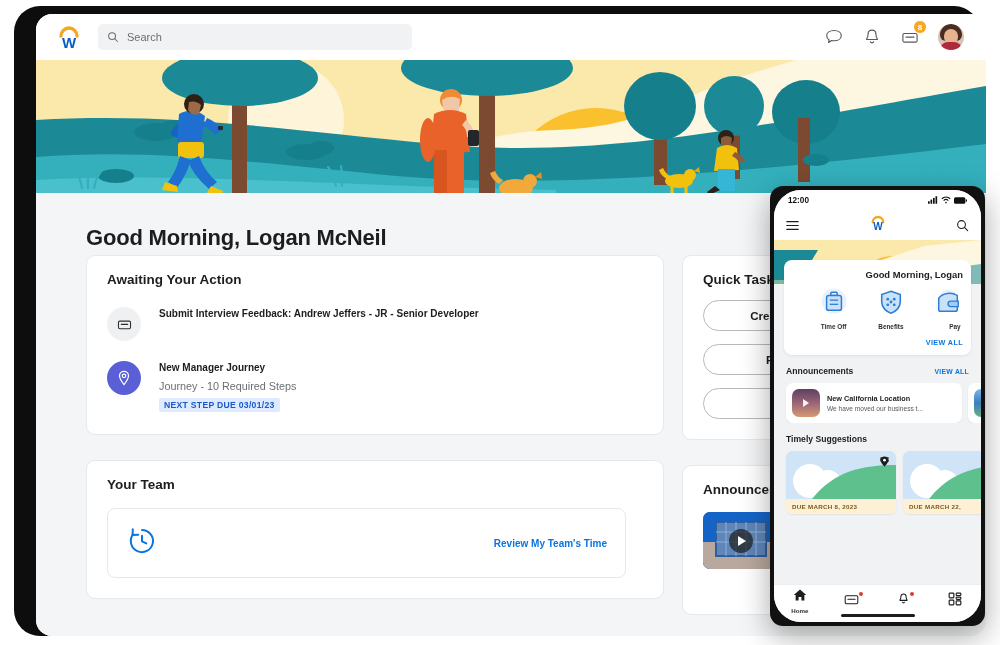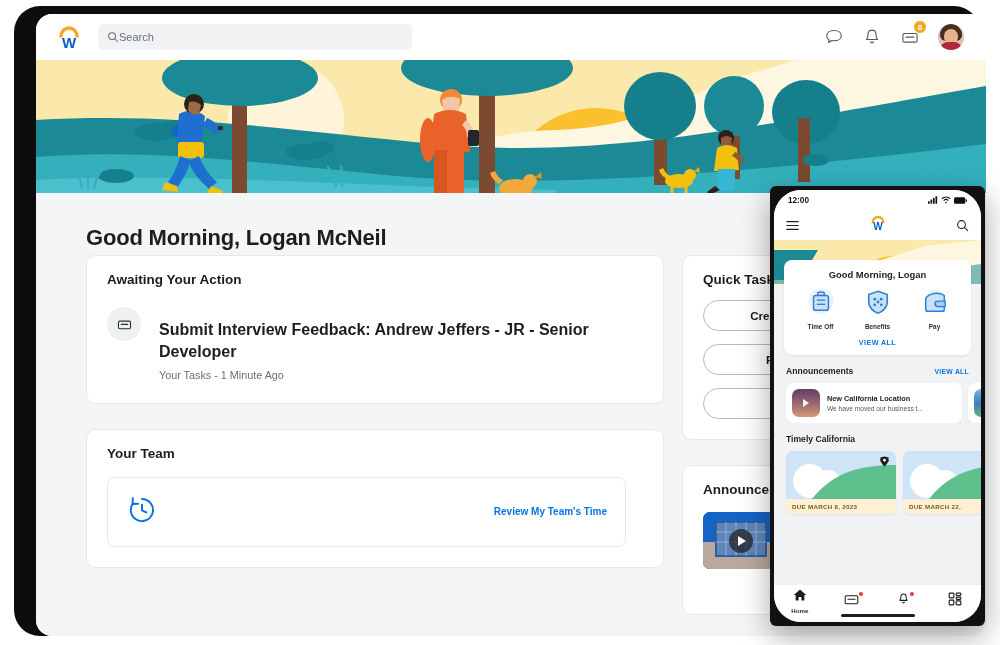--- a/index.html
+++ b/index.html
@@ -23,21 +23,21 @@
 
   
   .topbar{
     position:absolute; left:0; top:0; width:950px; height:46px;
     background:#fff; display:flex; align-items:center; padding:0 18px;
   }
   .wd-logo{ width:30px; height:30px; position:relative; flex:0 0 auto; margin-right:14px; }
   .wd-logo svg{ display:block; }
   .search-box{
     width:314px; height:26px; background:#f1f2f3; border-radius:5px;
-    display:flex; align-items:center; padding:0 9px; gap:0;
+    display:flex; align-items:center; padding:0 9px; gap:8px;
   }
   .search-box .ph{ font-size:11px; color:#6a6f73; }
   .topbar-right{ margin-left:auto; display:flex; align-items:center; gap:18px; padding-right:4px; }
   .ic{ width:20px; height:20px; position:relative; }
   .badge{
     position:absolute; right:-7px; top:-7px; min-width:14px; height:14px;
     background:#f5a623; color:#fff; border-radius:50%;
     font-size:8px; font-weight:bold; display:flex; align-items:center; justify-content:center;
     border:1.5px solid #fff;
   }
@@ -65,21 +65,21 @@
   .col-right{ position:absolute; left:646px; top:62px; width:264px; }
 
   .card-title{ font-size:13.5px; font-weight:bold; color:#1c1d1f; }
 
   
   #awaiting-card{ padding:16px 16px 22px 20px; }
   .action-item{ display:flex; gap:18px; align-items:flex-start; margin-top:20px; }
   .act-ico{ width:34px; height:34px; border-radius:50%; flex:0 0 auto; display:flex; align-items:center; justify-content:center;}
   .act-ico.grey{ background:#eef0f1; }
   .act-ico.purple{ background:#5b5fd6; }
-  .act-title{ font-size:16px; font-weight:bold; color:#1c1d1f; line-height:1.4;margin-top:12px; }
+  .act-title{ font-size:10px; font-weight:bold; color:#1c1d1f; line-height:1.4; }
   .act-sub{ font-size:10.8px; color:#6a6f73; margin-top:5px; }
   .pill-due{
     display:inline-block; margin-top:6px; background:#ddeaff; color:#1a57c8;
     font-size:8.6px; font-weight:bold; letter-spacing:.3px; padding:2px 5px; border-radius:2px;
   }
 
   
   #team-card{ margin-top:25px; padding:16px 37px 20px 20px; }
   .team-inner{ border:1px solid #e6e8ea; border-radius:8px; margin-top:16px; padding:16px 18px; display:flex; align-items:center; gap:18px;}
   .team-txt{ flex:1 1 auto; }
@@ -105,40 +105,40 @@
     display:flex; align-items:center; justify-content:center;
   }
   .play:after{ content:""; border-left:8px solid #fff; border-top:5px solid transparent; border-bottom:5px solid transparent; margin-left:2px;}
   .ann-txt{ flex:1 1 auto; min-width:0; }
   .ann-title{ font-size:11.4px; font-weight:bold; color:#1c1d1f; line-height:1.45; }
   .ann-body{ font-size:11px; color:#44484c; line-height:1.5; margin-top:3px;}
 
   
   .phone{
     position:absolute; left:770px; top:186px; width:215px; height:440px;
-    background:#111; border-radius:6px; padding:4px;
+    background:#111; border-radius:13px; padding:4px;
     box-shadow:0 10px 30px rgba(0,0,0,.35);
   }
   .phone-screen{
     width:100%; height:100%; background:#f1f2f4; border-radius:27px; overflow:hidden; position:relative;
   }
   .status-bar{
     height:20px; background:#fff; display:flex; align-items:center; padding:0 14px; font-size:8.2px; font-weight:bold; color:#111;
   }
   .status-right{ margin-left:auto; display:flex; align-items:center; gap:3px; }
   .phone-nav{
     height:30px; background:#fff; display:flex; align-items:center; padding:0 12px;
   }
   .phone-nav .mid{ margin:0 auto; }
   .phone-hero{ height:44px; position:relative; overflow:hidden; background:#fbe9ab; }
   .phone-hero svg{ position:absolute; left:0; top:0; }
 
   .p-card{
     position:relative; margin:-24px 10px 0 10px; background:#fff; border-radius:8px;
-    padding:9px 8px 8px 8px; text-align:center; box-shadow:0 1px 3px rgba(0,0,0,.08);
+    padding:9px 8px 8px 8px; text-align:right; box-shadow:0 1px 3px rgba(0,0,0,.08);
   }
   .p-greet{ font-size:9.4px; font-weight:bold; color:#1c1d1f; }
   .p-tiles{ display:flex; justify-content:space-around; margin-top:8px; }
   .p-tile{ width:52px; }
   .p-tile .lbl{ font-size:6.4px; font-weight:bold; color:#2b2f33; margin-top:3px; }
   .p-viewall{ font-size:7.2px; font-weight:bold; color:#0875e1; letter-spacing:.4px; margin-top:8px; }
 
   .p-sec-head{ display:flex; align-items:baseline; padding:11px 12px 0 12px; }
   .p-sec-title{ font-size:8.6px; font-weight:bold; color:#1c1d1f; }
   .p-sec-link{ margin-left:auto; font-size:6.8px; font-weight:bold; color:#0875e1; letter-spacing:.3px; }
@@ -329,24 +329,36 @@
 
             <div class="action-item">
               <div class="act-ico grey">
                 <svg width="17" height="17" viewBox="0 0 22 22">
                   <rect x="3.2" y="6.6" width="15.6" height="9.8" rx="1.8" fill="none" stroke="#2b2f33" stroke-width="1.4"></rect>
                   <line x1="6.8" y1="10.8" x2="15.2" y2="10.8" stroke="#2b2f33" stroke-width="1.4" stroke-linecap="round"></line>
                 </svg>
               </div>
               <div>
                 <div class="act-title">Submit Interview Feedback: Andrew Jeffers - JR - Senior Developer</div>
-                <div class="act-sub">Your Tasks - 1 Minute Ago</div>
               </div>
             </div>
 
+            <div class="action-item">
+              <div class="act-ico purple">
+                <svg width="18" height="18" viewBox="0 0 24 24">
+                  <path d="M12 3.2c-3.4 0-6 2.6-6 5.9 0 4.3 6 11.7 6 11.7s6-7.4 6-11.7c0-3.3-2.6-5.9-6-5.9z" fill="none" stroke="#fff" stroke-width="1.6"></path>
+                  <circle cx="12" cy="9.1" r="2.4" fill="none" stroke="#fff" stroke-width="1.6"></circle>
+                </svg>
+              </div>
+              <div>
+                <div class="act-title">New Manager Journey</div>
+                <div class="act-sub">Journey - 10 Required Steps</div>
+                <div class="pill-due">NEXT STEP DUE 03/01/23</div>
+              </div>
+            </div>
           </div>
 
           <div class="card" id="team-card">
             <div class="card-title">Your Team</div>
             <div class="team-inner">
               <div>
                 <svg width="32" height="32" viewBox="0 0 34 34">
                   <path d="M17 5.2A11.8 11.8 0 1 1 7.4 10" fill="none" stroke="#0875e1" stroke-width="2.1" stroke-linecap="round"></path>
                   <path d="M7.2 4.6 L7 10.6 L13 10.3" fill="none" stroke="#0875e1" stroke-width="2.1" stroke-linecap="round" stroke-linejoin="round"></path>
                   <path d="M17 11.4 L17 17.4 L21.6 19.6" fill="none" stroke="#0875e1" stroke-width="2.1" stroke-linecap="round" stroke-linejoin="round"></path>
@@ -505,21 +517,21 @@
             <div class="p-ann-t">New California Location</div>
             <div class="p-ann-b">We have moved our business t...</div>
           </div>
         </div>
         <div class="p-ann">
           <div class="p-ann-thumb alt"></div>
         </div>
       </div>
 
       <div class="p-sec-head">
-        <span class="p-sec-title">Timely California</span>
+        <span class="p-sec-title">Timely Suggestions</span>
       </div>
 
       <div class="p-sugg-strip">
         <div class="p-sugg">
           <div class="p-sugg-img">
             <svg width="110" height="48" viewBox="0 0 110 48">
               <rect width="110" height="48" fill="#cfe4f6"></rect>
               <circle cx="24" cy="30" r="17" fill="#fff"></circle>
               <circle cx="42" cy="32" r="13" fill="#fff"></circle>
               <path d="M26 48 C48 20 76 14 110 14 L110 48 Z" fill="#5ec08d"></path>

